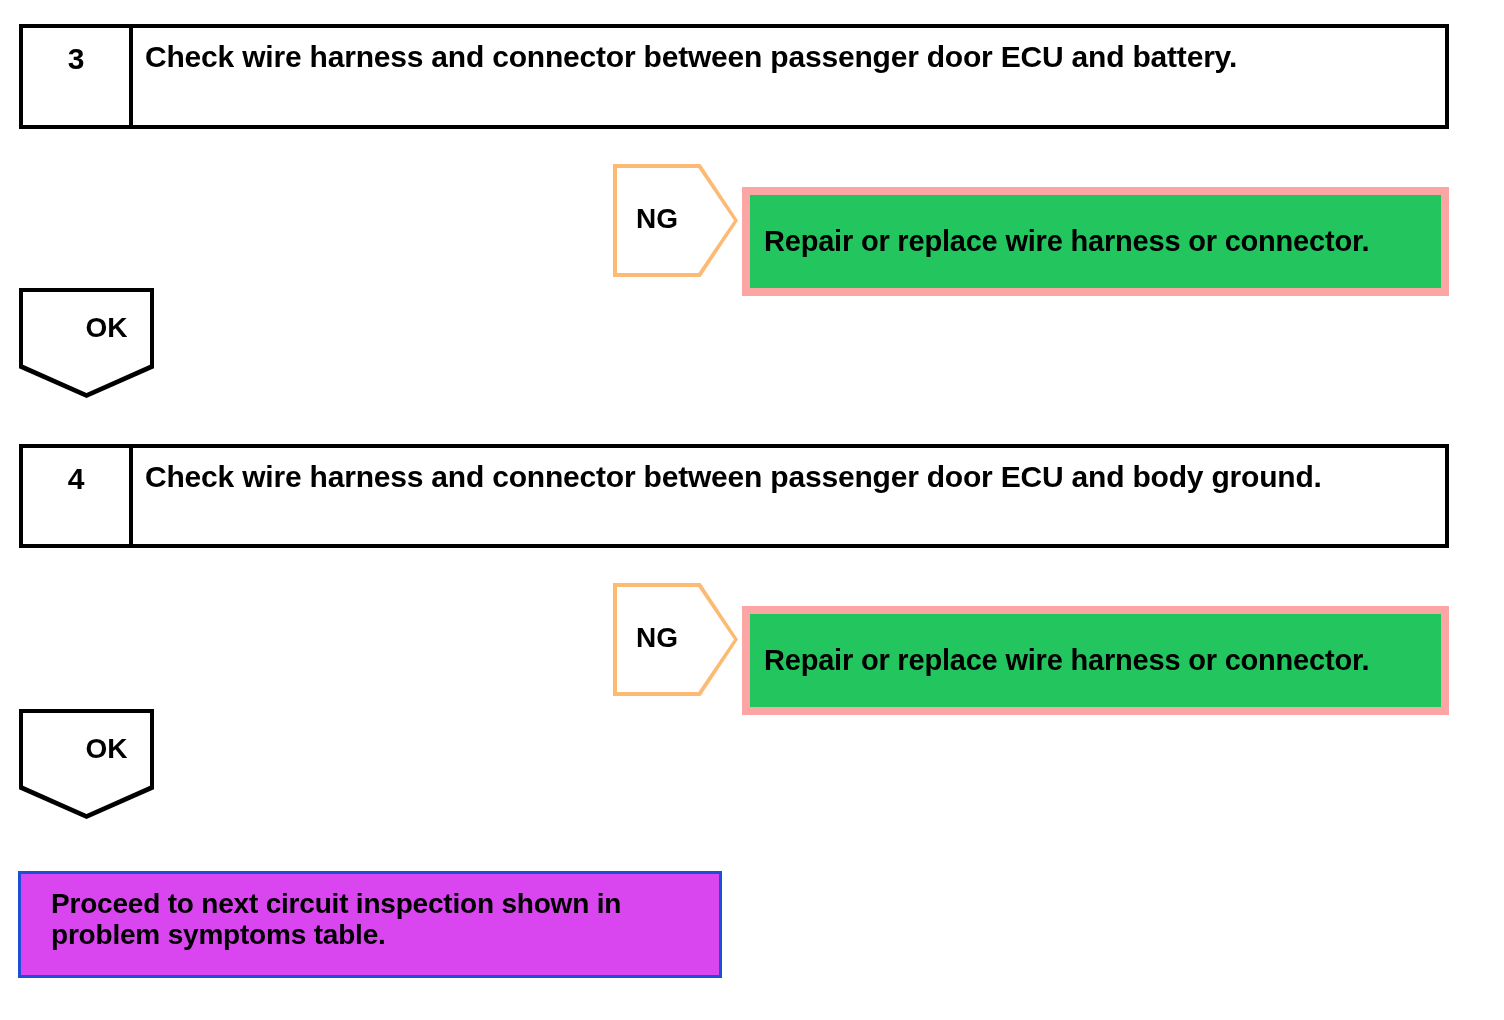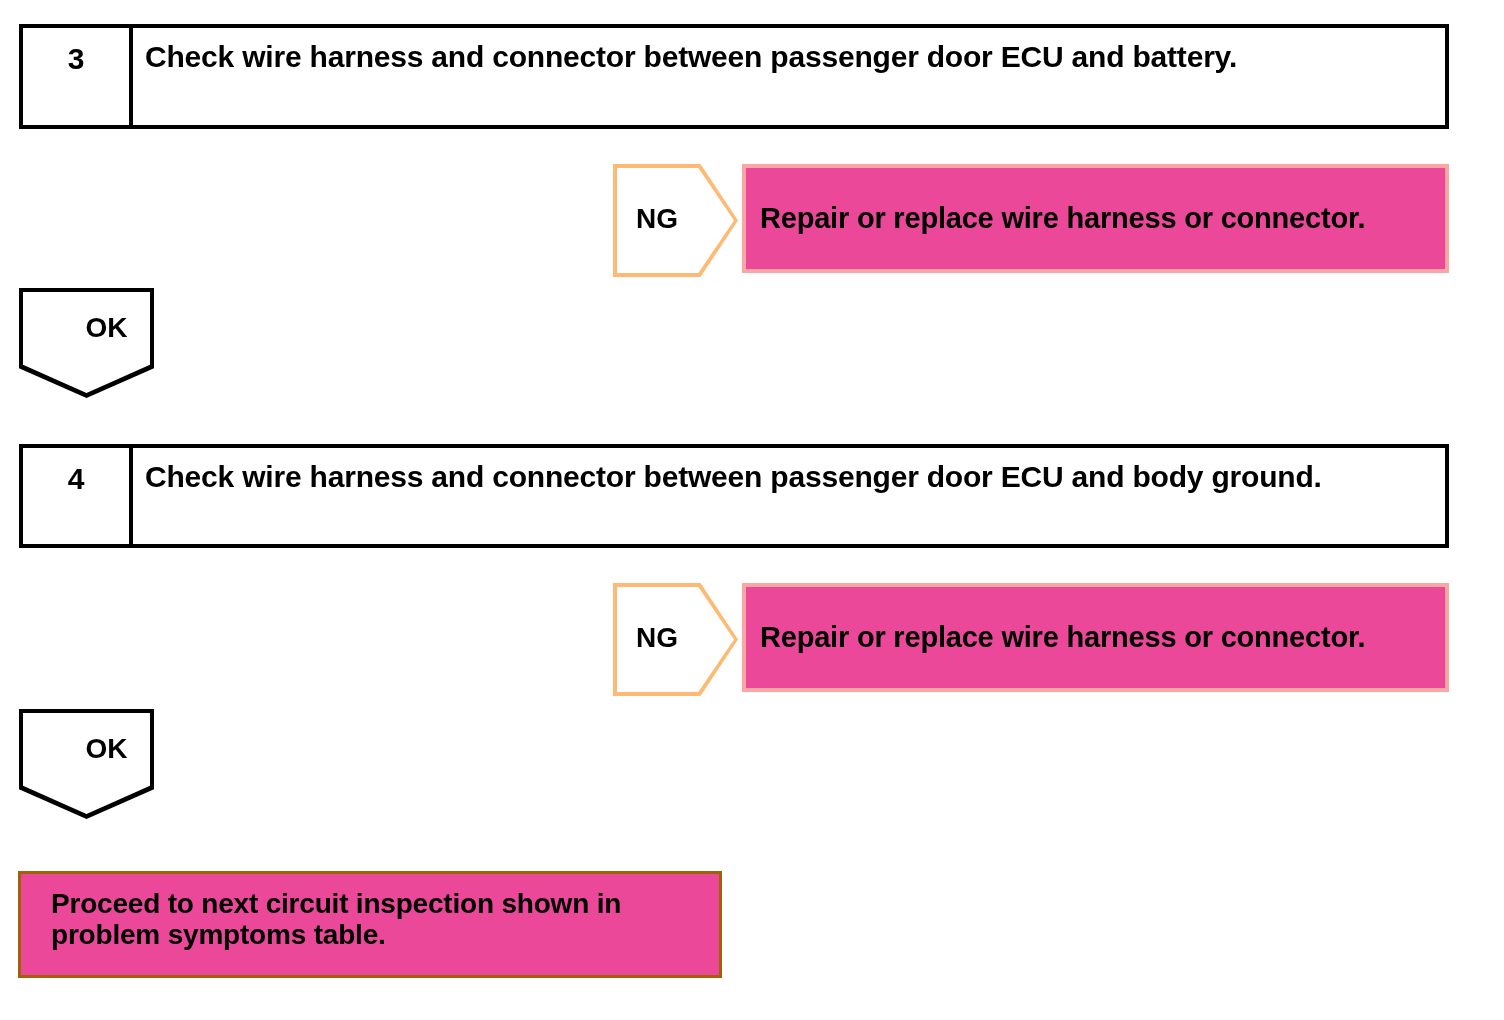--- a/index.html
+++ b/index.html
@@ -87,24 +87,25 @@
     font-size: 28px;
     font-weight: bold;
     color: #000;
     z-index: 2;
   }
 
   
   .msg-box {
     position: absolute;
     box-sizing: border-box;
-    border: 4px solid #fca5a5;
-    background: #ec4899;
+    border: 8px solid #fca5a5;
+    background: #22c55e;
     display: flex;
     align-items: center;
+    margin-top: 23px;
   }
   .msg-box .msg-text {
     padding-left: 14px;
     font-size: 29px;
     font-weight: bold;
     letter-spacing: -0.2px;
   }
 
   
   .ok-pent {
@@ -137,22 +138,22 @@
     font-weight: bold;
     color: #000;
     z-index: 2;
     padding-left: 20px;
   }
 
   
   .final-box {
     position: absolute;
     box-sizing: border-box;
-    border: 3px solid #a16207;
-    background: #ec4899;
+    border: 3px solid #1d4ed8;
+    background: #d946ef;
     padding: 14px 4px 0 30px;
   }
   .final-box .final-text {
     font-size: 28px;
     font-weight: bold;
     line-height: 1.12;
     letter-spacing: -0.2px;
     white-space: pre-line;
   }
 </style>

